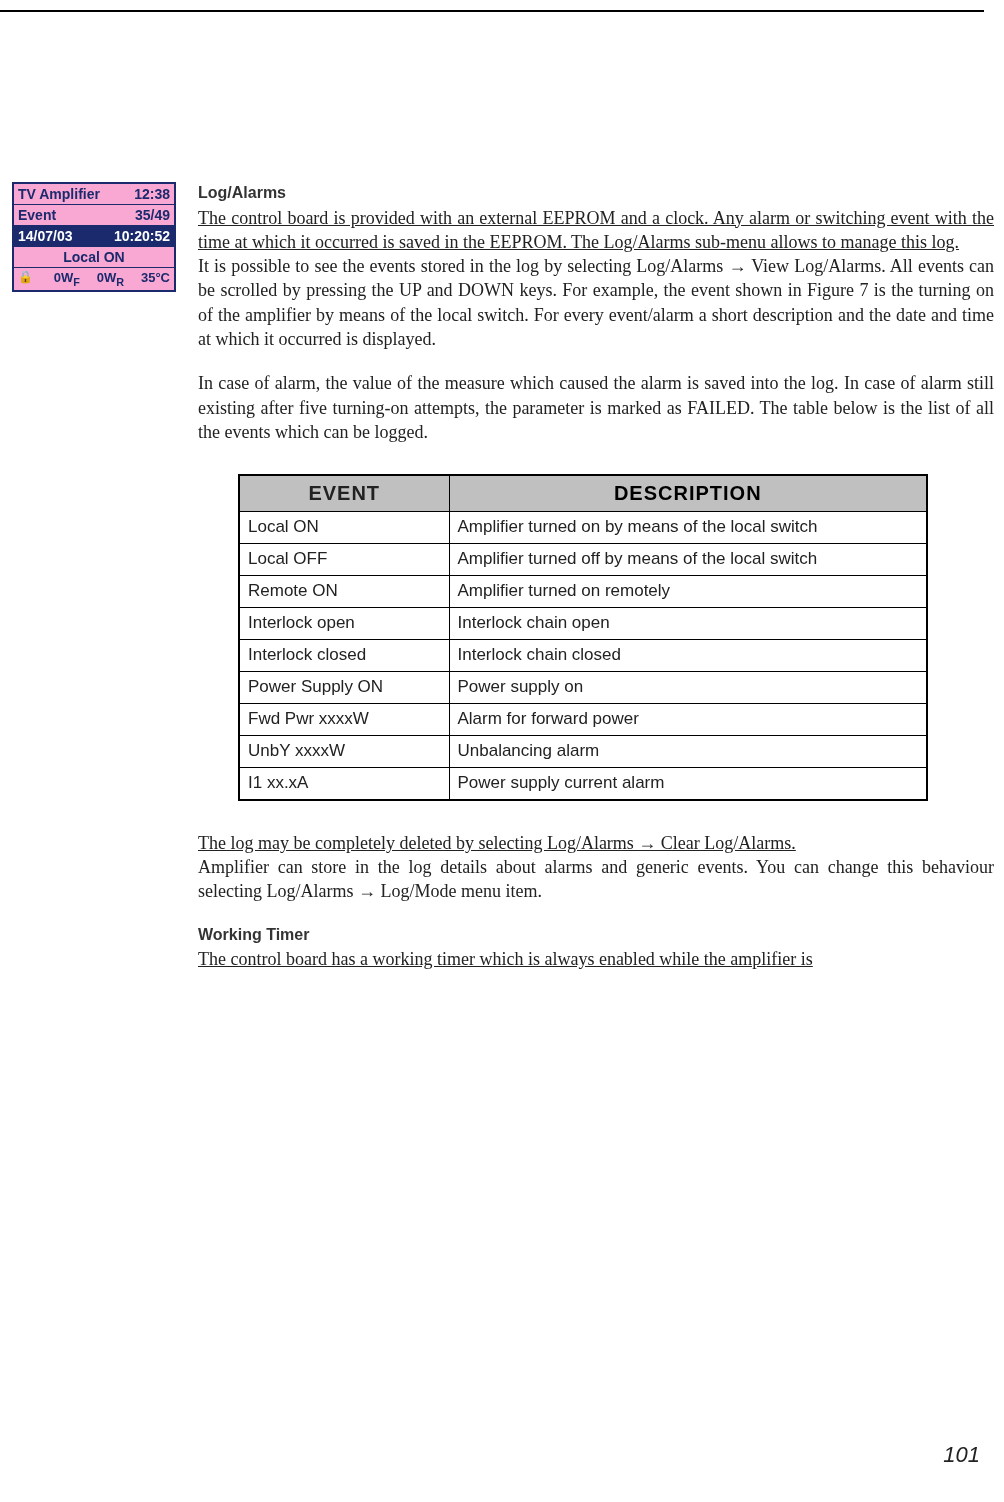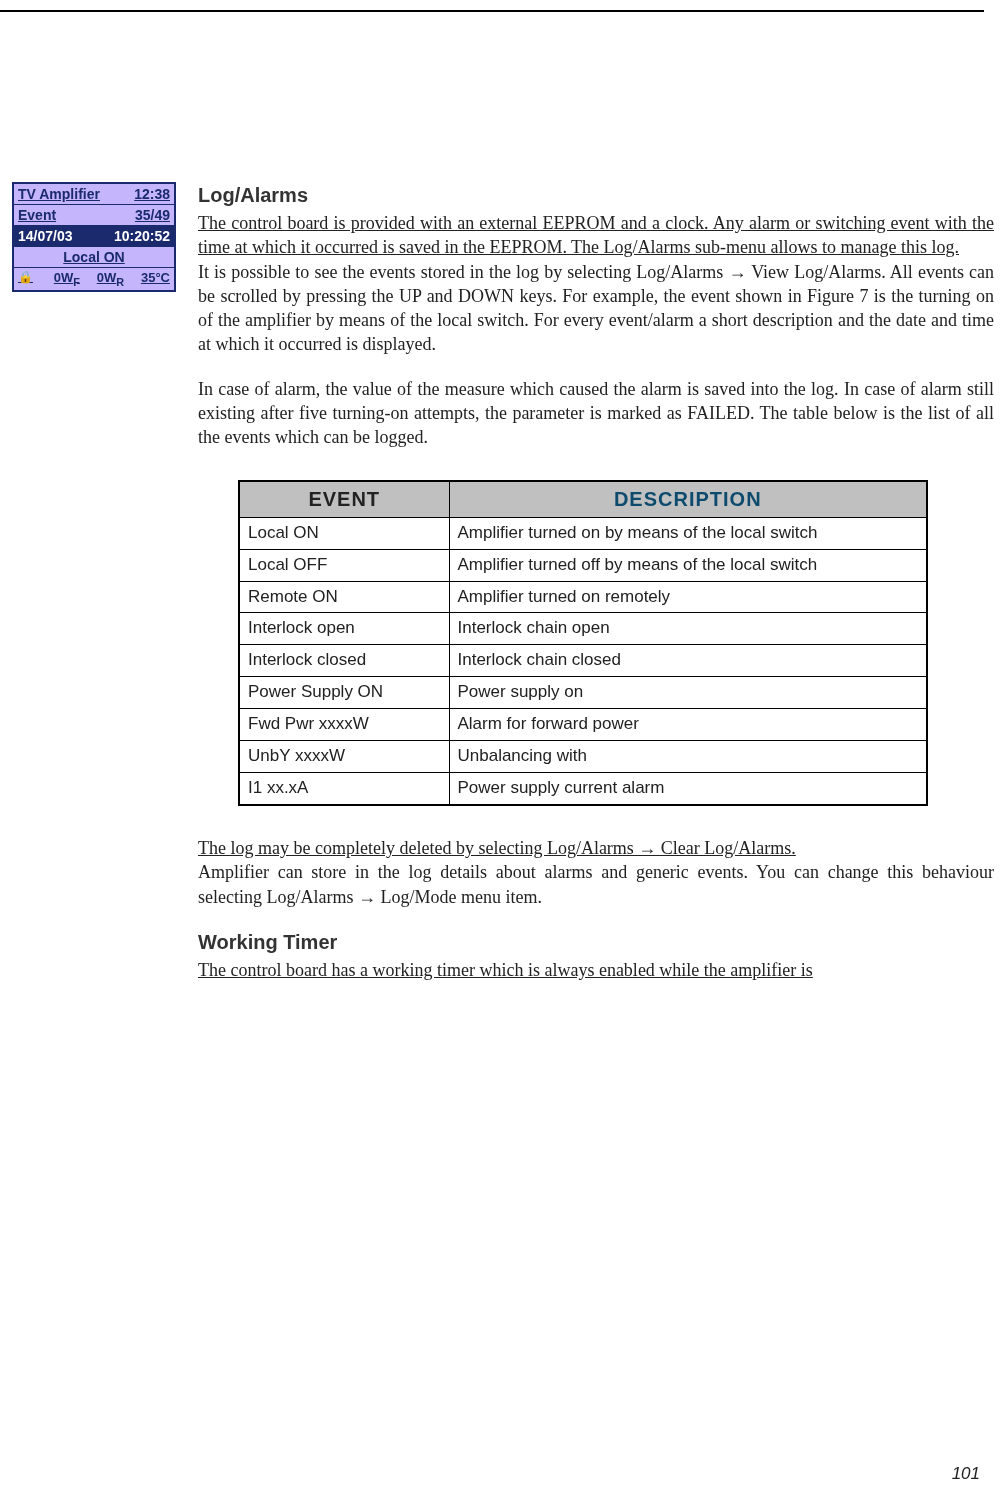--- a/index.html
+++ b/index.html
@@ -31,23 +31,22 @@
     padding-left: 12px;
     padding-right: 10px;
     box-sizing: border-box;
   }
   .lcd {
     width: 160px;
     border: 2px solid #1a2a6c;
     font-family: Arial, sans-serif;
     font-size: 14px;
     font-weight: bold;
-    background: #c4b5fd;
+    background: #f9a8d4;
     color: #1a2a6c;
-    text-decoration: underline;
   }
   .lcd .row {
     display: flex;
     justify-content: space-between;
     padding: 2px 4px;
     border-bottom: 1px solid #1a2a6c;
   }
   .lcd .row:last-child { border-bottom: none; }
   .lcd .inverse {
     background: #1a2a6c;
@@ -66,21 +65,21 @@
   .maincol {
     flex: 1;
     padding-right: 10px;
     box-sizing: border-box;
     text-align: justify;
     line-height: 1.35;
   }
   .section-title {
     font-family: Arial, Helvetica, sans-serif;
     font-weight: bold;
-    font-size: 20px;
+    font-size: 16px;
     color: #333;
     margin: 0 0 2px 0;
   }
   .para {
     margin: 0 0 20px 0;
   }
   .para.tight { margin-bottom: 0; text-decoration: underline; }
 
   table.events {
     border-collapse: collapse;
@@ -97,32 +96,32 @@
     vertical-align: top;
   }
   table.events th {
     background: #c0c0c0;
     text-align: center;
     font-weight: bold;
     font-size: 20px;
     letter-spacing: 1px;
   }
   table.events th.desc {
-    color: #0c4a6e;
+    color: #000000;
     margin-left: 15px;
   }
   table.events col.c1 { width: 210px; }
 
   .pagenum {
     position: absolute;
-    bottom: 28px;
+    bottom: 44px;
     right: 24px;
     font-style: italic;
     font-family: Arial, Helvetica, sans-serif;
-    font-size: 17px;
+    font-size: 22px;
   }
 </style>
 </head>
 <body>
 
 <div class="page">
   <div class="hr-top"></div>
 
   <div class="content">
     <div class="leftcol">
@@ -192,21 +191,21 @@
             <tr>
               <td>Power Supply ON</td>
               <td>Power supply on</td>
             </tr>
             <tr>
               <td>Fwd Pwr xxxxW</td>
               <td>Alarm for forward power</td>
             </tr>
             <tr>
               <td>UnbY xxxxW</td>
-              <td>Unbalancing with</td>
+              <td>Unbalancing alarm</td>
             </tr>
             <tr>
               <td>I1 xx.xA</td>
               <td>Power supply current alarm</td>
             </tr>
           </tbody>
       </table>
 
       <p class="para tight">The log may be completely deleted by selecting Log/Alarms → Clear Log/Alarms.</p>
       <p class="para">Amplifier can store in the log details about alarms and generic events. You can change this behaviour selecting Log/Alarms → Log/Mode menu item.</p>

